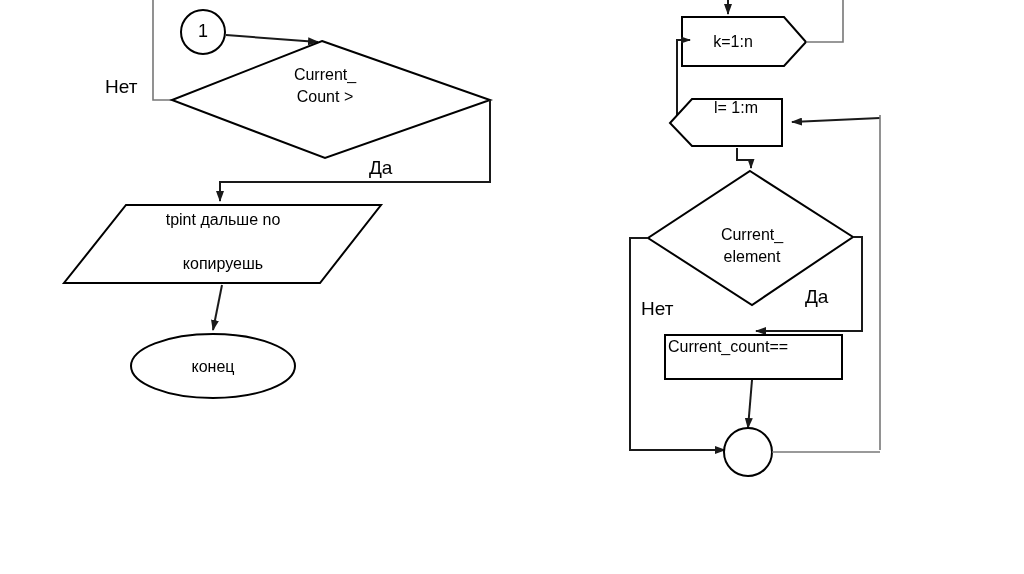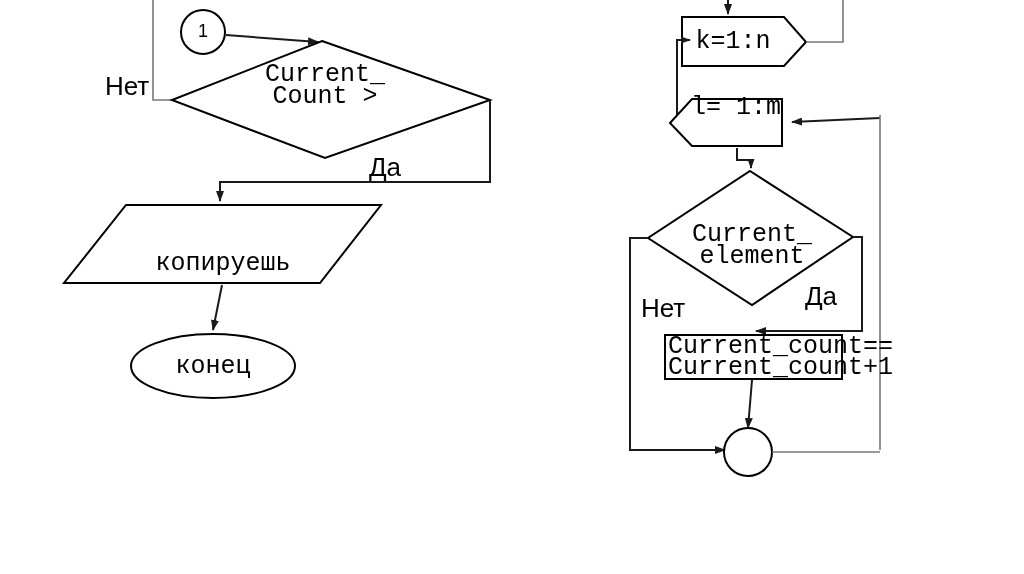--- a/index.html
+++ b/index.html
@@ -38,32 +38,32 @@
     stroke-width: 2;
   }
   .conn-line-thin {
     fill: none;
     stroke: #777777;
     stroke-width: 1.6;
   }
   .node-text {
     position: absolute;
     color: #000000;
-    font-family: Liberation Mono, monospace;
-    font-size: 25px;
+    font-family: Liberation Sans, sans-serif;
+    font-size: 16px;
     line-height: 22px;
     text-align: center;
     white-space: pre;
     user-select: none;
   }
   .edge-label {
     position: absolute;
     color: #000000;
     font-family: "Liberation Sans", sans-serif;
-    font-size: 26px;
+    font-size: 19px;
     line-height: 21px;
     white-space: pre;
     user-select: none;
   }
   .connector-num {
     position: absolute;
     color: #000000;
     font-family: "Liberation Sans", sans-serif;
     font-size: 18px;
     text-align: center;
@@ -133,32 +133,32 @@
   </svg>
 
   <div class="connector-num" style="left:188px; top:21px; width:30px;">1</div>
 
   <div class="node-text" style="left:240px; top:64px; width:170px;">Current_</div>
   <div class="node-text" style="left:240px; top:86px; width:170px;">Count &gt;</div>
 
   <div class="edge-label" style="left:105px; top:76px;">Нет</div>
   <div class="edge-label" style="left:369px; top:157px;">Да</div>
 
+  <div class="node-text" style="left:118px; top:209px; width:210px;">tpint дальше no</div>
   <div class="node-text" style="left:118px; top:253px; width:210px;">копируешь</div>
 
   <div class="node-text" style="left:153px; top:356px; width:120px;">конец</div>
 
   <div class="node-text" style="left:678px; top:31px; width:110px;">k=1:n</div>
 
   <div class="node-text" style="left:688px; top:97px; width:96px;">l= 1:m</div>
 
   <div class="node-text" style="left:690px; top:224px; width:124px;">Current_</div>
   <div class="node-text" style="left:690px; top:246px; width:124px;">element</div>
 
   <div class="edge-label" style="left:641px; top:298px;">Нет</div>
   <div class="edge-label" style="left:805px; top:286px;">Да</div>
 
   <div class="node-text" style="left:668px; top:336px; width:172px; text-align:left;">Current_count==</div>
-  <div class="node-text" style="left:668px; top:357px; width:172px; text-align:left;">Current_count+1</div>
 
   <div class="connector-num" style="left:733px; top:443px; width:30px;"></div>
 
 </div>
 
 </body></html>

